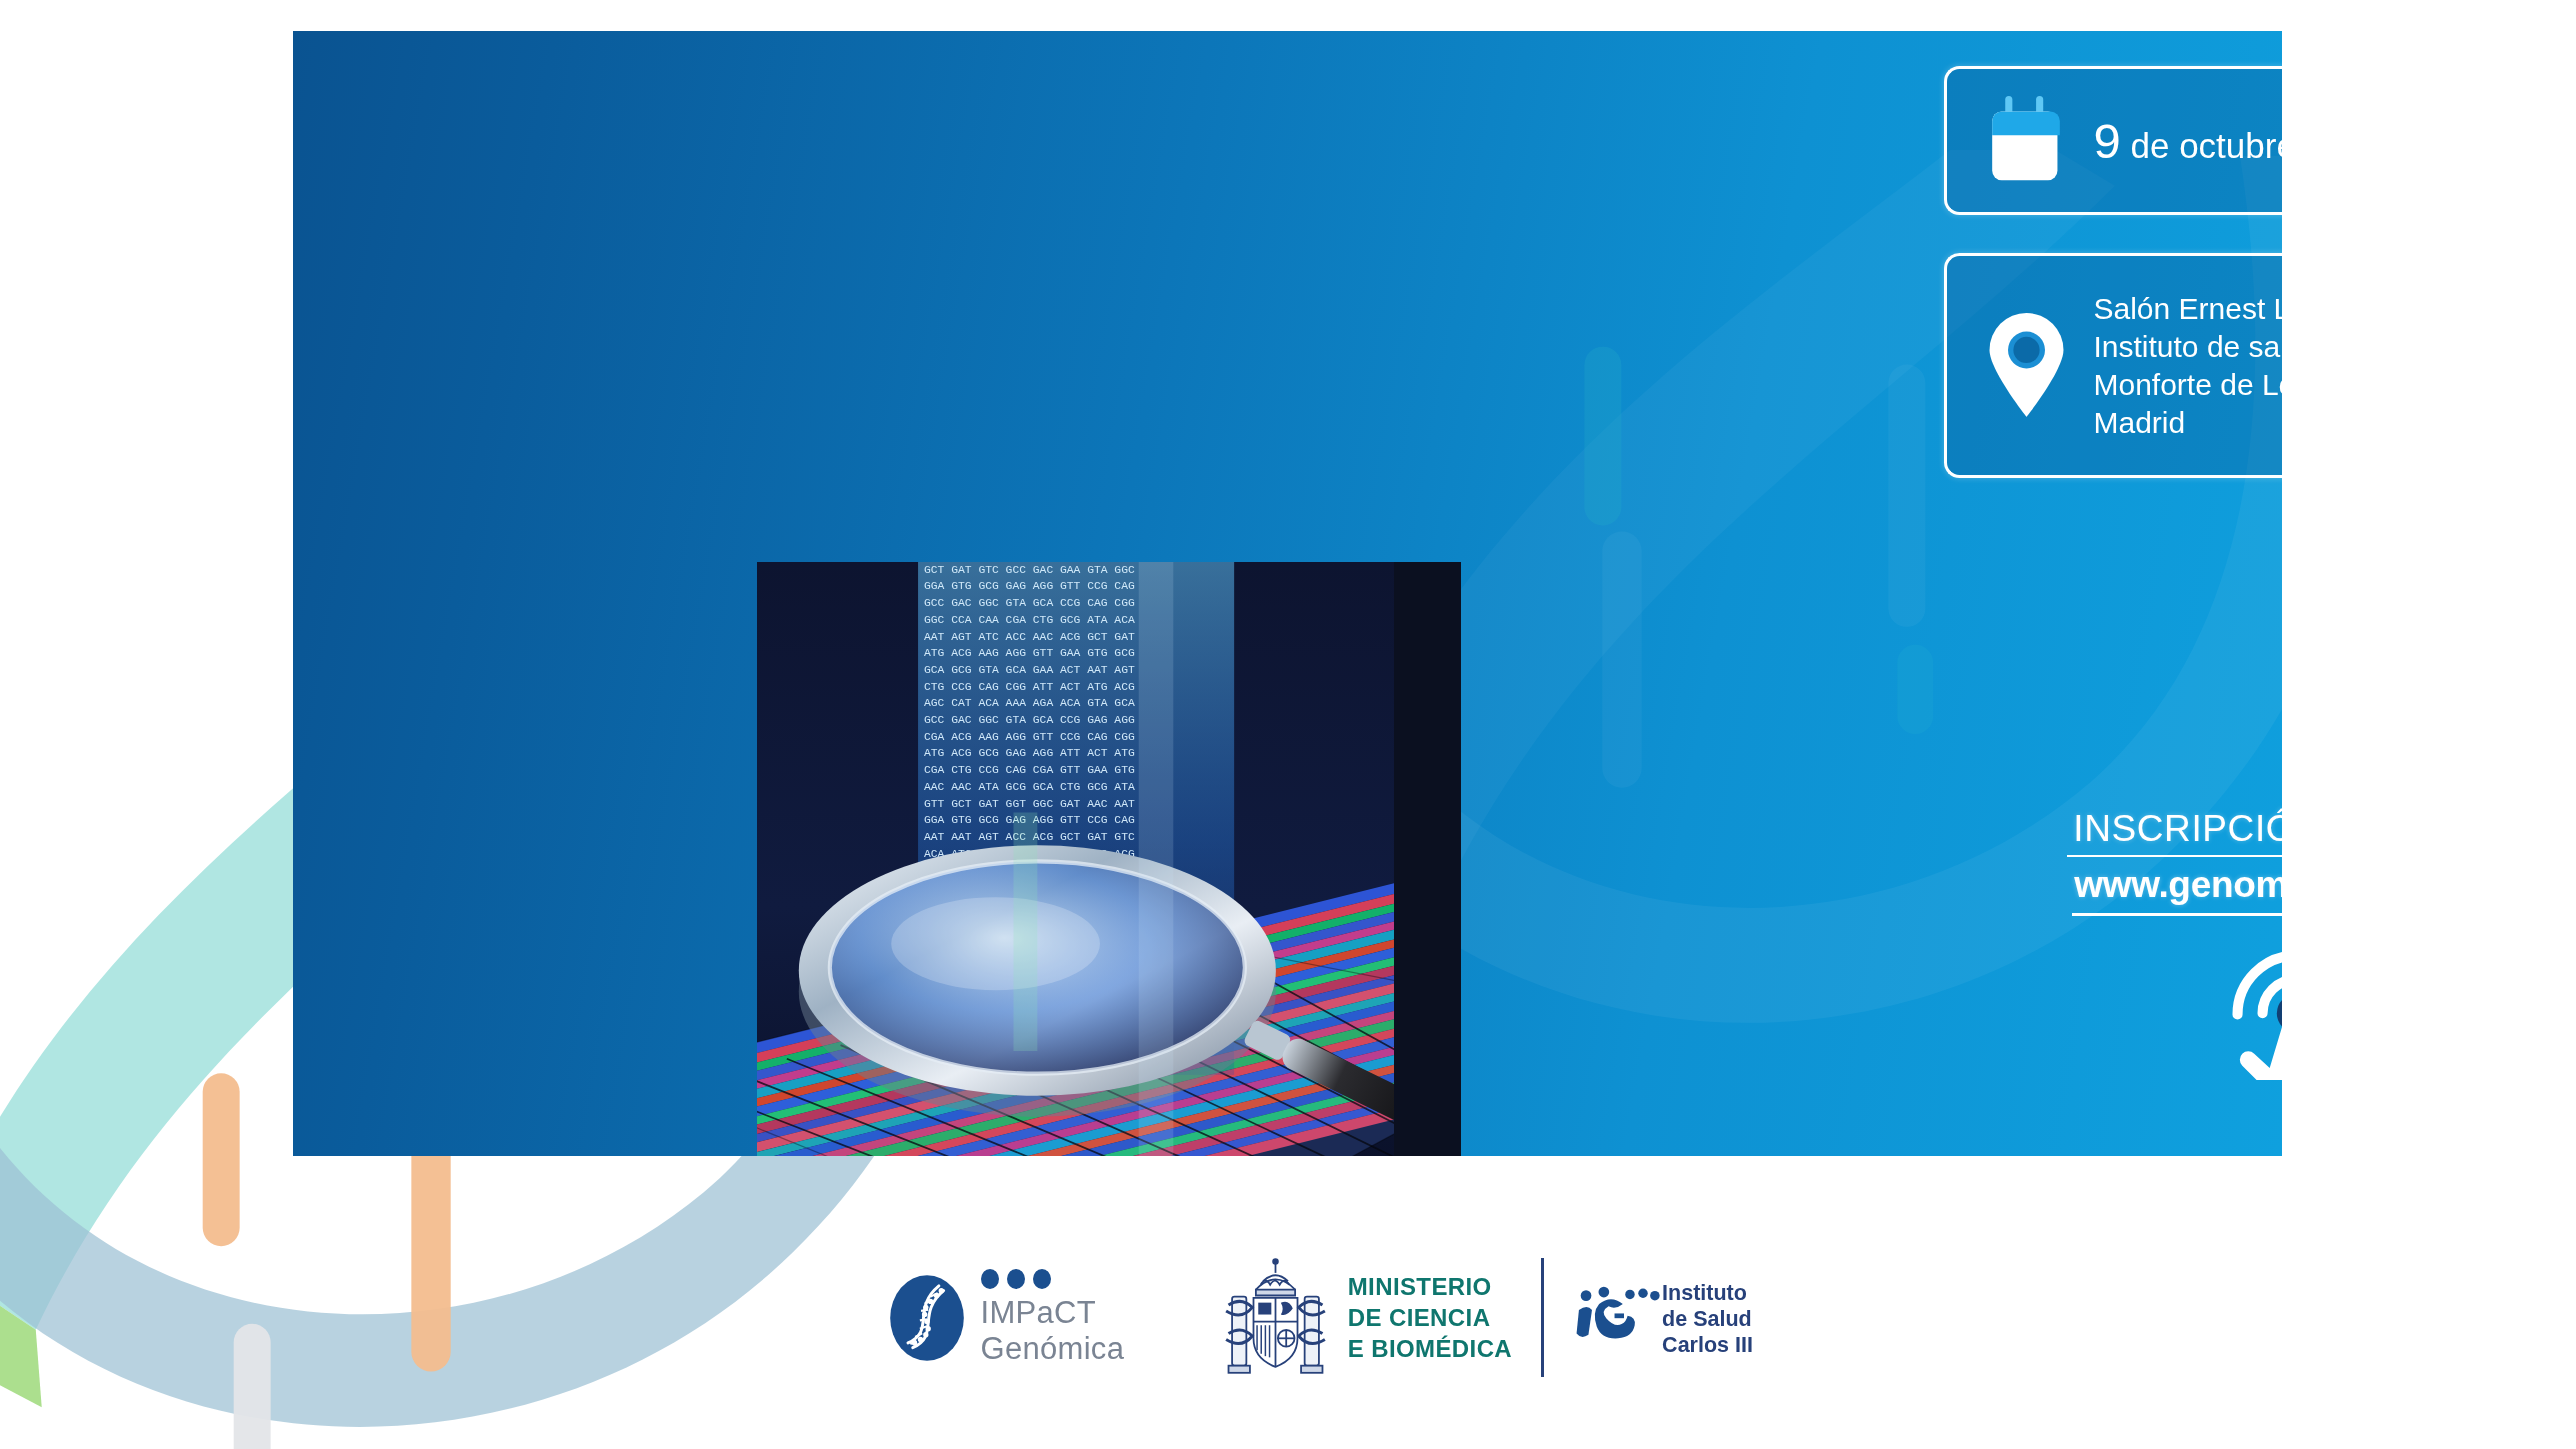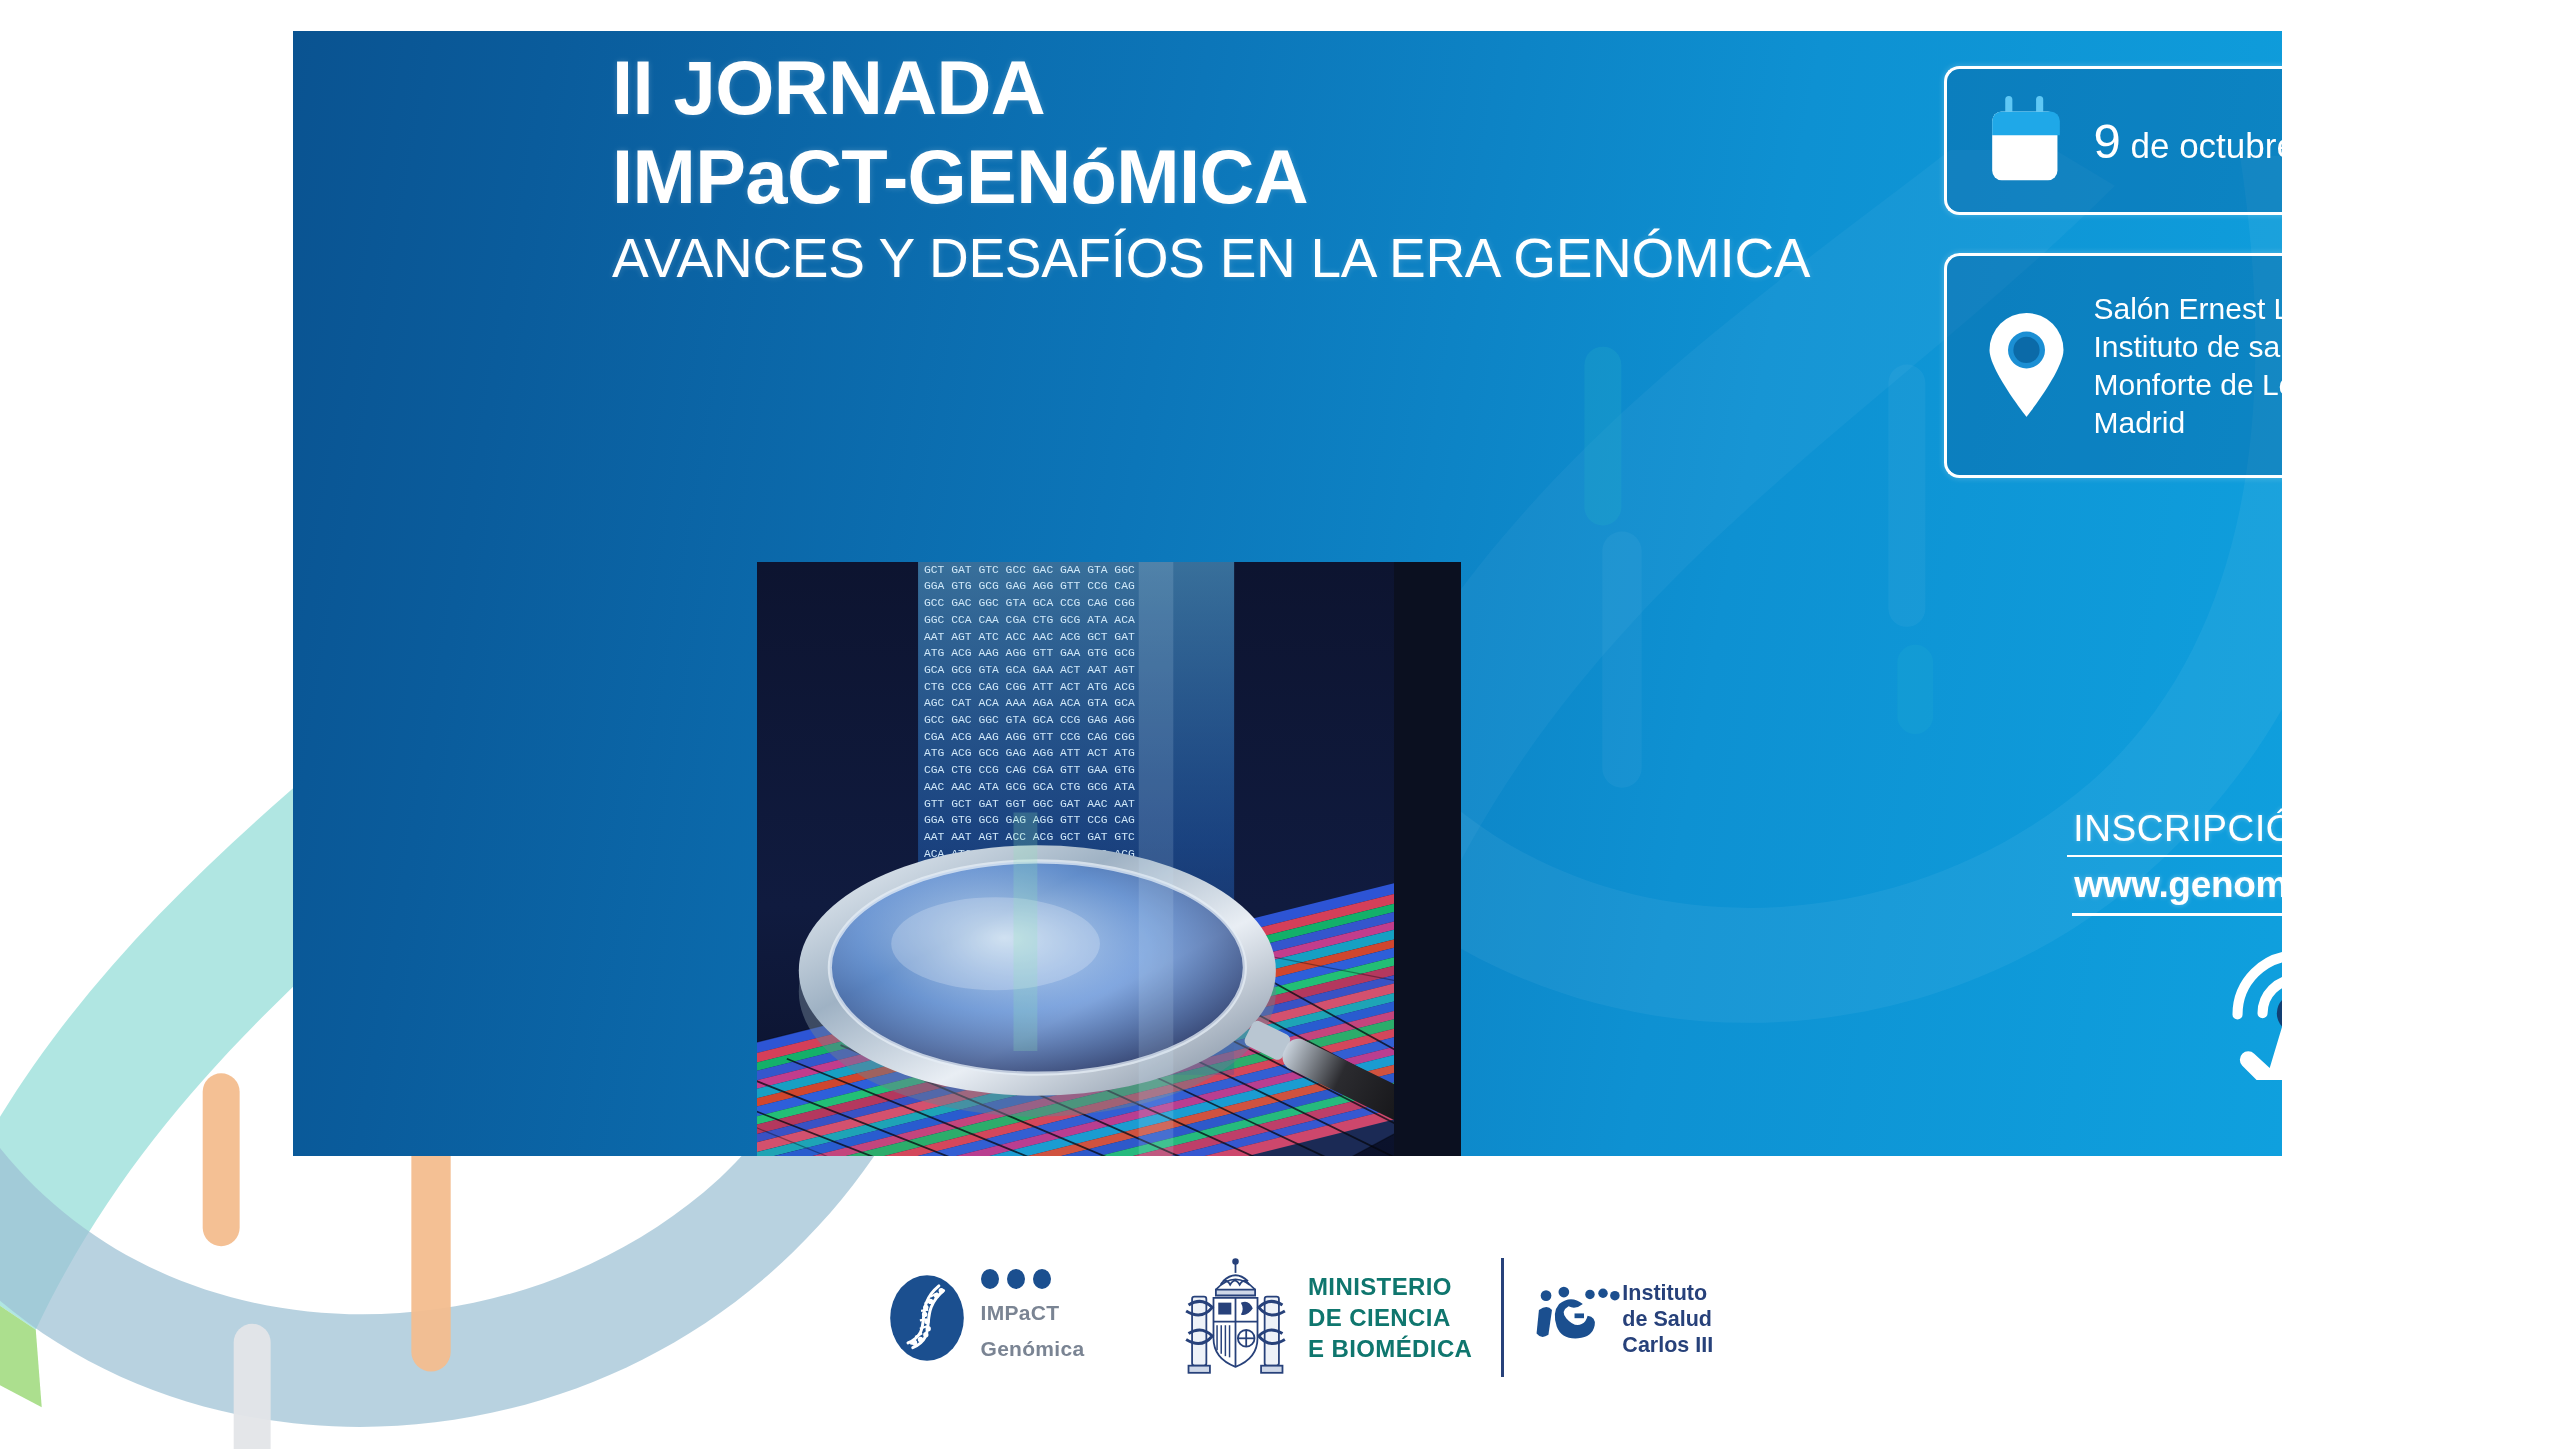--- a/index.html
+++ b/index.html
@@ -85,21 +85,21 @@
     display:flex;align-items:center;justify-content:flex-start;gap:0px;
   }
   .logo-block{display:flex;align-items:center;}
 
   
   #logo-impact{margin-left:36px;}
   #impact-mark{width:76px;height:88px;flex:0 0 auto;}
   #impact-words{margin-left:15.5px;}
   .impact-dots{display:flex;gap:8.3px;margin-bottom:6px;}
   .impact-dots i{display:block;width:18px;height:20px;border-radius:50%;background:#1b4f8f;}
-  #impact-name,#impact-sub{color:#7a8493;font-size:21px;line-height:36px;font-weight:700;letter-spacing:0.3px;}
+  #impact-name,#impact-sub{color:#7a8493;font-size:31px;line-height:36px;font-weight:400;letter-spacing:0.3px;}
 
   
   #logo-ciber{margin-left:107px;display:flex;align-items:center;}
   #ciber-word-wrap{position:relative;}
   .ciber-dots{display:flex;gap:12px;position:absolute;left:2.4px;top:-3.6px;}
   .ciber-dots i{display:block;width:21.5px;height:26px;border-radius:50%;background:#1b3f7d;}
   #ciber-word{
     color:#96a5b4;font-family:"Liberation Serif","DejaVu Serif",serif;font-style:italic;
     font-size:100px;line-height:106px;font-weight:700;letter-spacing:-2.4px;padding-top:18px;
   }
@@ -147,25 +147,20 @@
   <svg id="panel-dna" viewBox="0 0 1900 1760" xmlns="http://www.w3.org/2000/svg">
     <path d="M 1160 -60 C 760 260, 250 560, 20 1180 L 210 1300 C 470 720, 970 450, 1360 60 Z" fill="#ffffff" opacity="0.09"></path>
     <path d="M -40 1060 C 300 1560, 1040 1600, 1470 1160 C 1760 870, 1840 470, 1780 10 L 1570 10
              C 1640 470, 1570 840, 1320 1060 C 960 1370, 370 1350, 100 930 Z" fill="#ffffff" opacity="0.12"></path>
     <rect x="470" y="330" width="62" height="300" rx="31" fill="#3fd3c8" opacity="0.30"></rect>
     <rect x="500" y="640" width="66" height="430" rx="33" fill="#ffffff" opacity="0.10"></rect>
     <rect x="980" y="360" width="62" height="440" rx="31" fill="#ffffff" opacity="0.10"></rect>
     <rect x="995" y="830" width="60" height="150" rx="30" fill="#3fd3c8" opacity="0.22"></rect>
   </svg>
 
-  <div id="title-block">
-    <div class="ttl" id="title-line-1">II JORNADA</div>
-    <div class="ttl" id="title-line-2">IMPaCT-GENóMICA</div>
-    <div id="subtitle">AVANCES Y DESAFÍOS EN LA ERA GENÓMICA</div>
-  </div>
 
   <div class="info-card" id="date-card">
     <div class="card-icon" id="calendar-icon-wrap">
       <svg width="78" height="89" viewBox="0 0 130 150" xmlns="http://www.w3.org/2000/svg">
         <rect x="30" y="0" width="12" height="40" rx="6" fill="#5fc8f5"></rect>
         <rect x="82" y="0" width="12" height="40" rx="6" fill="#5fc8f5"></rect>
         <rect x="8" y="26" width="110" height="116" rx="16" fill="#ffffff"></rect>
         <path d="M8 42 a16 16 0 0 1 16 -16 h82 a16 16 0 0 1 16 16 v24 h-114 z" fill="#1fa8e8"></path>
       </svg>
     </div>

